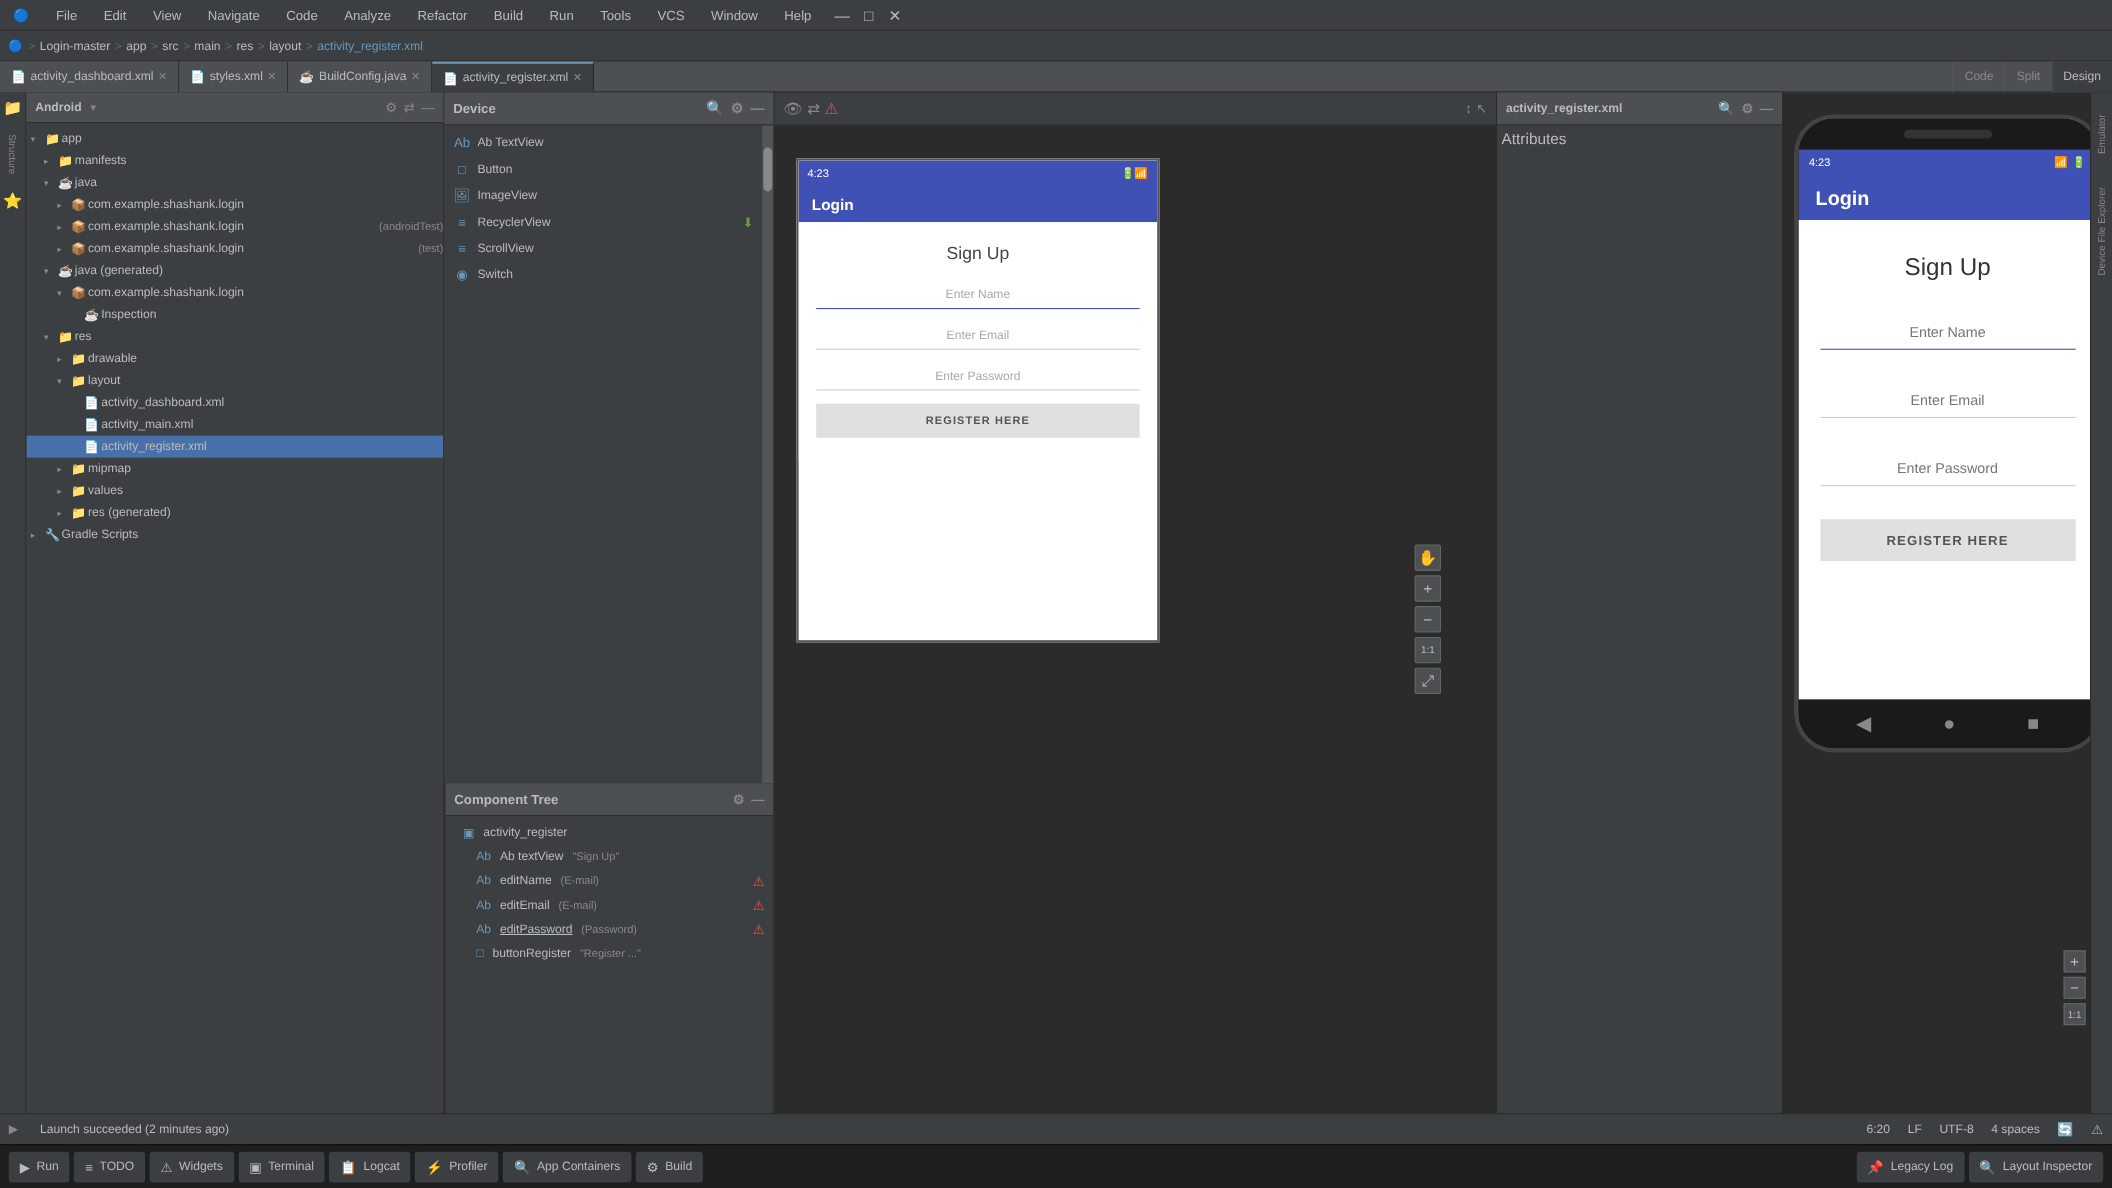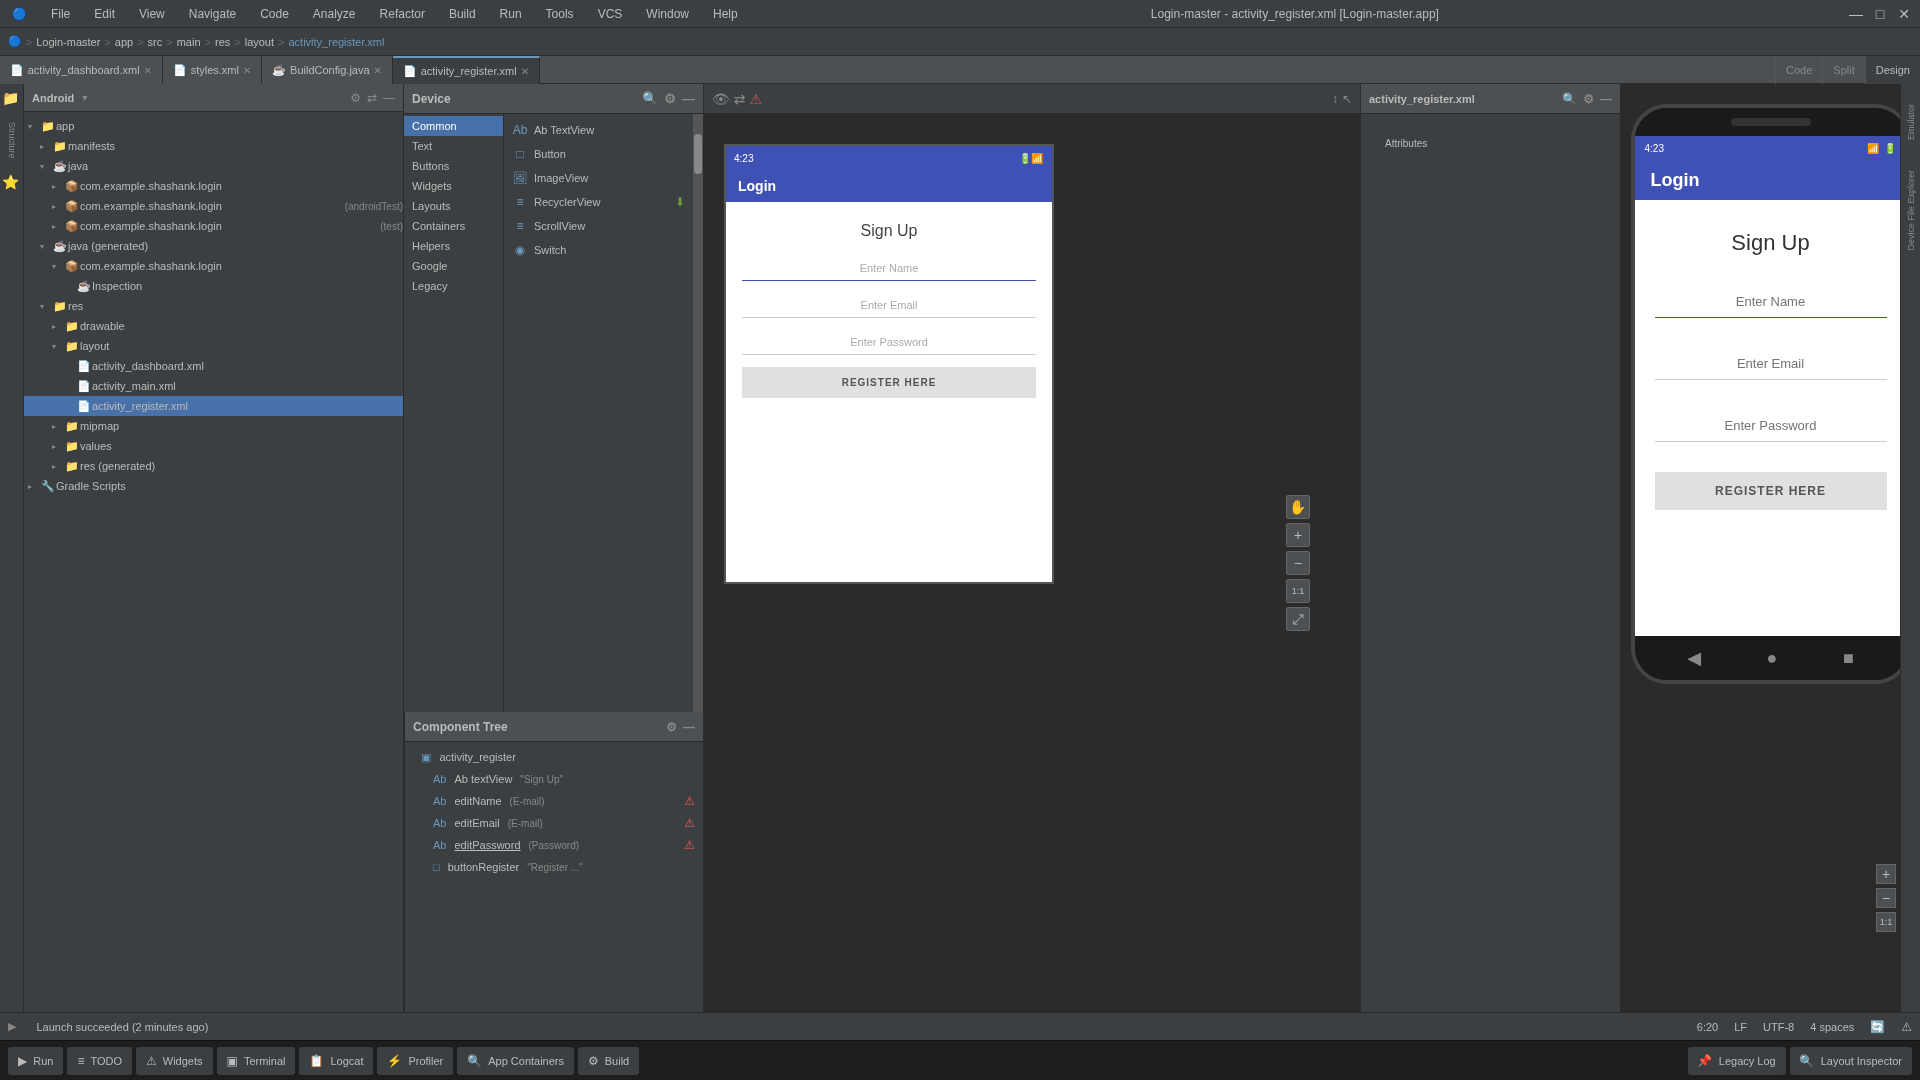--- a/index.html
+++ b/index.html
@@ -527,21 +527,20 @@
   <span class="menu-bar-item">Navigate</span>
   <span class="menu-bar-item">Code</span>
   <span class="menu-bar-item">Analyze</span>
   <span class="menu-bar-item">Refactor</span>
   <span class="menu-bar-item">Build</span>
   <span class="menu-bar-item">Run</span>
   <span class="menu-bar-item">Tools</span>
   <span class="menu-bar-item">VCS</span>
   <span class="menu-bar-item">Window</span>
   <span class="menu-bar-item">Help</span>
-  <span class="window-title">Login-master - activity_register.xml [Login-master.app]</span>
   <div class="window-controls">
     <span class="window-control">—</span>
     <span class="window-control">□</span>
     <span class="window-control">✕</span>
   </div>
 </div>
 
 <div class="breadcrumb-bar">
   <span>🔵</span>
   <span class="breadcrumb-sep">&gt;</span>
@@ -750,31 +749,20 @@
     <div class="palette-panel" style="width:100%;border-right:none;flex:1;">
       <div class="panel-header">
         <span>Device</span>
         <div class="panel-header-icons">
           <span class="panel-header-icon">🔍</span>
           <span class="panel-header-icon">⚙</span>
           <span class="panel-header-icon">—</span>
         </div>
       </div>
       <div class="palette-body">
-        <div class="palette-categories">
-          <div class="palette-category selected">Common</div>
-          <div class="palette-category">Text</div>
-          <div class="palette-category">Buttons</div>
-          <div class="palette-category">Widgets</div>
-          <div class="palette-category">Layouts</div>
-          <div class="palette-category">Containers</div>
-          <div class="palette-category">Helpers</div>
-          <div class="palette-category">Google</div>
-          <div class="palette-category">Legacy</div>
-        </div>
         <div class="palette-items">
           <div class="palette-item">
             <span class="palette-item-icon">Ab</span>
             <span>Ab TextView</span>
           </div>
           <div class="palette-item">
             <span class="palette-item-icon">□</span>
             <span>Button</span>
           </div>
           <div class="palette-item">
@@ -899,21 +887,21 @@
 
   <div style="width:260px;flex-shrink:0;border-left:1px solid #2b2b2b;background:#3c3f41;display:flex;flex-direction:column;">
     <div class="attributes-header">
       <span style="font-size:11px;">activity_register.xml</span>
       <div style="margin-left:auto;display:flex;gap:6px;">
         <span style="font-size:12px;color:#888;">🔍</span>
         <span style="font-size:12px;color:#888;">⚙</span>
         <span style="font-size:12px;color:#888;">—</span>
       </div>
     </div>
-    <div style="flex:1;padding:24px;font-size:10px;color:#888;">
+    <div style="flex:1;padding:4px;font-size:14px;color:#888;">
       <div style="color:#bbbbbb;margin-bottom:4px;">Attributes</div>
     </div>
   </div>
 
   <div class="emulator-panel">
     <div class="phone-frame">
       <div class="phone-notch">
         <div class="phone-notch-bar"></div>
       </div>
       <div class="phone-status-bar">

